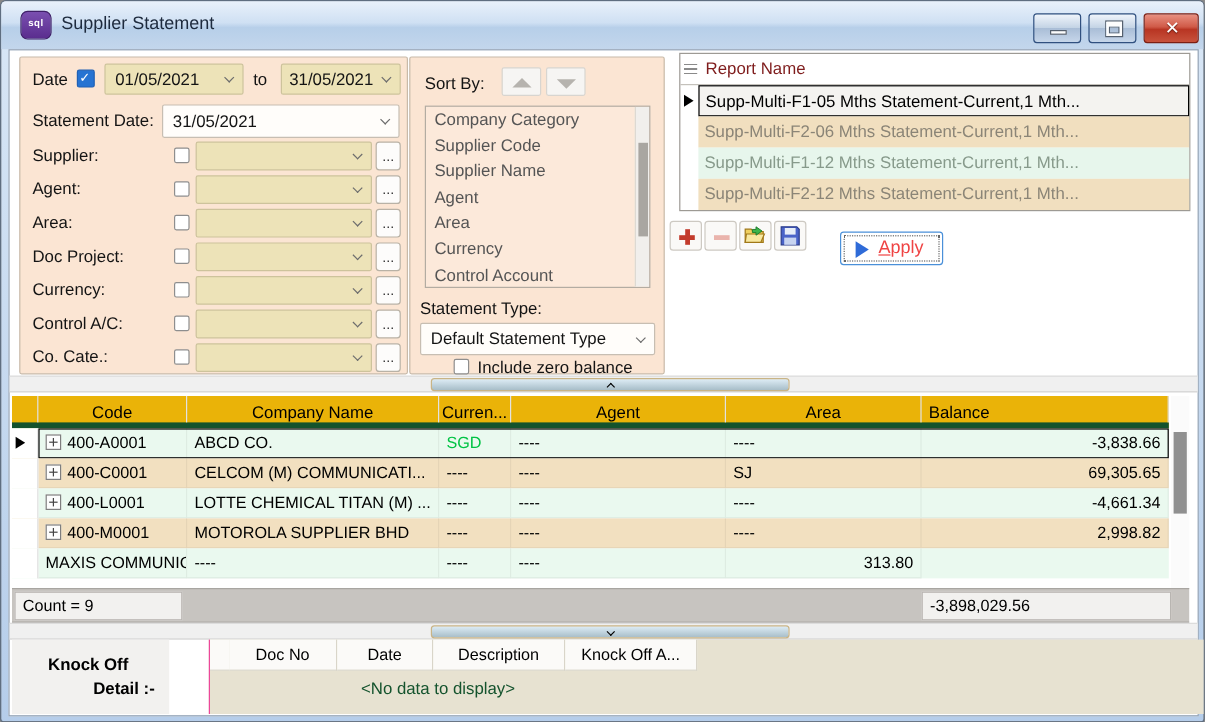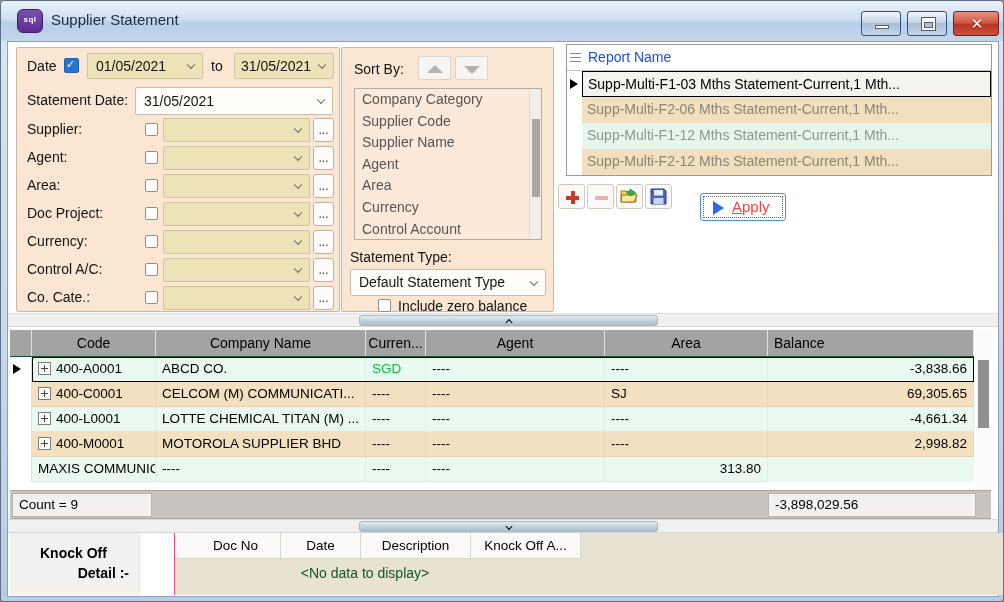--- a/index.html
+++ b/index.html
@@ -40,21 +40,21 @@
   
   .sortarrow { position:absolute; top:8px; width:33px; height:24px; background:#f6f5f3; border:1px solid #d8d5d0; border-radius:2px; }
   .tri-up   { position:absolute; left:8px; top:8px;  width:0; height:0; border-left:8px solid transparent; border-right:8px solid transparent; border-bottom:8px solid #b6b3ae; }
   .tri-down { position:absolute; left:8px; top:9px;  width:0; height:0; border-left:8px solid transparent; border-right:8px solid transparent; border-top:8px solid #b6b3ae; }
   .sortlist { position:absolute; left:12px; top:40px; width:188px; height:152px; background:#fce9da; border:1px solid #b3aca2; overflow:hidden; }
   .sortitem { height:21.6px; line-height:21.6px; padding-left:7px; font-size:14px; color:#555; }
   .slsb { position:absolute; right:0; top:0; width:12px; height:100%; background:#f1efec; border-left:1px solid #ddd9d2; }
   .slsb .thumb { position:absolute; left:1.5px; top:30px; width:8px; height:78px; background:#a9a6a1; }
   
   .rgrid { position:absolute; left:558px; top:2px; width:426px; height:132px; background:#fff; border:1px solid #9d9a94; }
-  .rghead { display:flex; height:26px; border-bottom:1px solid #c4c1bb; font-size:14px; color:#1d4ed8; }
+  .rghead { display:flex; height:26px; border-bottom:1px solid #c4c1bb; font-size:14px; color:#7f1d1d; }
   .burger { width:11px; height:9px; margin:8px 2px 0 3px;
             background:repeating-linear-gradient(#8a8a8a 0 1px, transparent 1px 4px); }
   .rrow { display:flex; height:26px; font-size:14px; position:relative; }
   .rind { width:15px; position:relative; }
   .rname { flex:1; line-height:25px; padding-left:5px; white-space:nowrap; overflow:hidden; }
   .rrow.sel  .rname { background:#f4f3f0; color:#000; border:1px solid #000; }
   .rrow.tan  .rname { background:#f1dfbf; color:#8b8577; }
   .rrow.mint .rname { background:#e7f6ec; color:#879a8b; }
   .selarrow { position:absolute; left:3px; top:8px; width:0; height:0; border-top:5px solid transparent; border-bottom:5px solid transparent; border-left:8px solid #000; }
   
@@ -67,21 +67,21 @@
   .applytxt { position:absolute; left:31px; top:4px; }
   
   .split { position:absolute; left:0; width:100%; height:14px; background:#f0f0f0; border-top:1px solid #dcdcdc; border-bottom:1px solid #d4d4d4; }
   .pill { position:absolute; left:351px; top:1px; width:299px; height:11px; border:1px solid #c9b486; border-radius:3px; background:linear-gradient(#ddecf5,#a8bec9); }
   .pill .ch { position:absolute; left:50%; top:2.5px; width:5px; height:5px; border:solid #000; border-width:0 1.6px 1.6px 0; }
   .pill .ch.up { transform:translateX(-50%) rotate(-135deg); top:3.5px; }
   .pill .ch.down { transform:translateX(-50%) rotate(45deg); top:1.5px; }
   
   .mgrid { position:absolute; left:2px; top:288px; width:964px; }
   .mrow { display:grid; grid-template-columns:22px 124px 210px 60px 179px 163px 206px; }
-  .mhead { height:27px; border-bottom:1px solid #14532d; background:#a3a3a3; }
+  .mhead { height:27px; border-bottom:5px solid #14532d; background:#eab308; }
   .mhead .hc { font-size:14px; color:#000; text-align:center; line-height:26px; border-right:1px solid #e2e2e2; overflow:hidden; white-space:nowrap; }
   .mhead .hc.left { text-align:left; padding-left:6px; }
   .grow { height:25px; position:relative; font-size:13.5px; }
   .grow.mint  { background:#eaf9ef; }
   .grow.wheat { background:#f2e0c0; }
   .grow .c { line-height:24px; padding:0 6px; white-space:nowrap; overflow:hidden; border-right:1px solid rgba(0,0,0,0.05); border-bottom:1px solid rgba(0,0,0,0.06); }
   .grow .c.right { text-align:right; }
   .grow.sel::after { content:""; position:absolute; left:22px; right:0; top:0; bottom:0; border:1.5px solid #000; pointer-events:none; }
   .gind { position:relative; background:#fff; border-right:1px solid #e0e0e0; }
   .gind .selarrow { top:7px; }
@@ -237,21 +237,21 @@
     <div class="rgrid">
       <div class="rghead">
         <span class="burger"></span>
         <span style="padding-left:5px;line-height:25px;">Report Name</span>
       </div>
       <div id="report-rows">
           <div class="rrow sel">
             <span class="rind">
               <span class="selarrow"></span>
             </span>
-            <span class="rname">Supp-Multi-F1-03 Mths Statement-Current,1 Mth...</span>
+            <span class="rname">Supp-Multi-F1-05 Mths Statement-Current,1 Mth...</span>
           </div>
           <div class="rrow tan">
             <span class="rind"></span>
             <span class="rname">Supp-Multi-F2-06 Mths Statement-Current,1 Mth...</span>
           </div>
           <div class="rrow mint">
             <span class="rind"></span>
             <span class="rname">Supp-Multi-F1-12 Mths Statement-Current,1 Mth...</span>
           </div>
           <div class="rrow tan">

